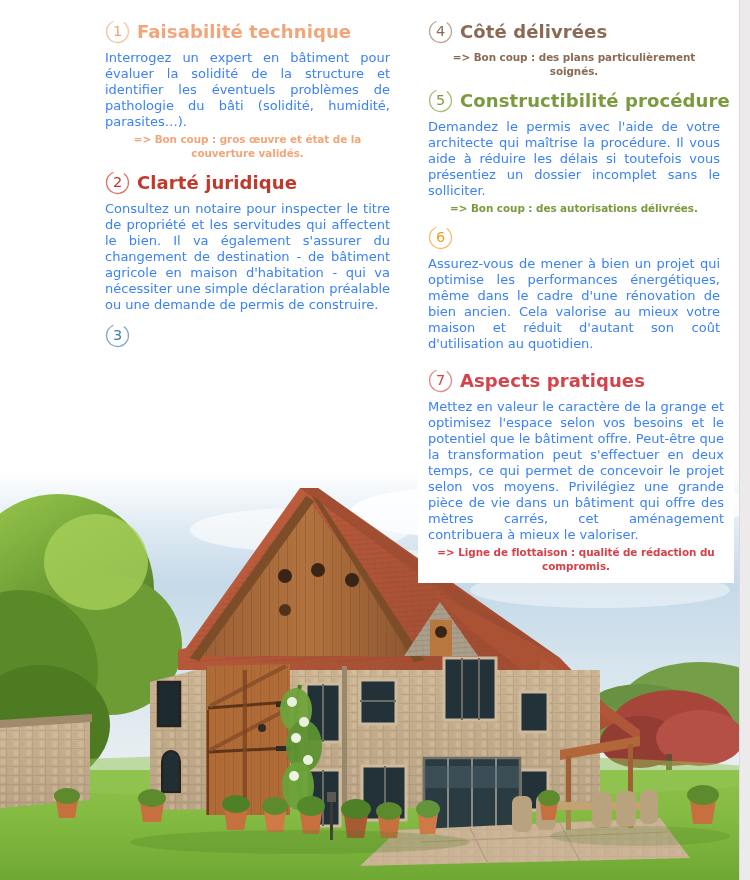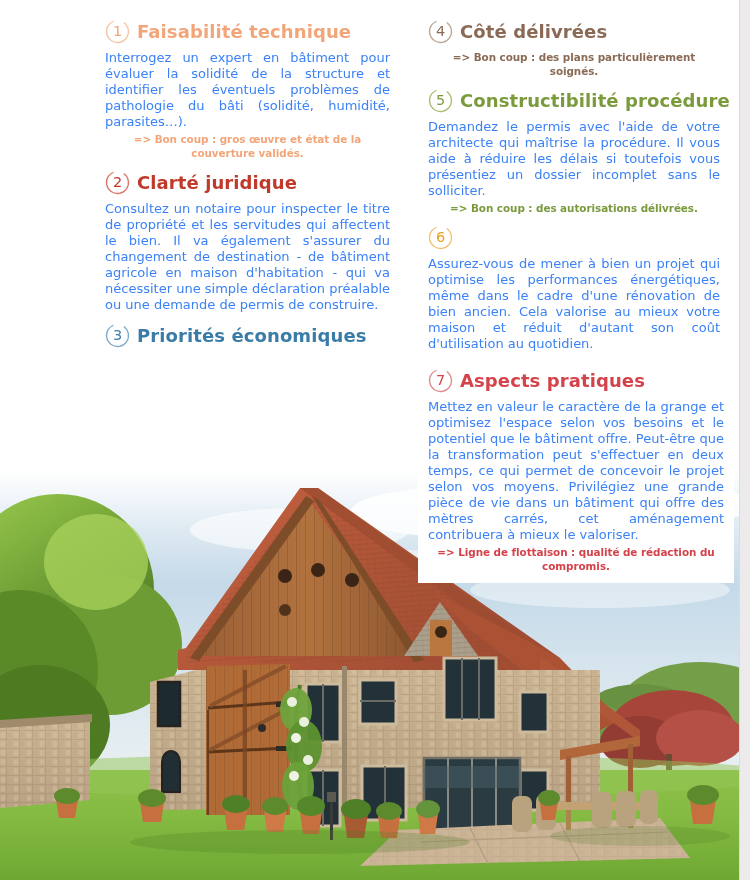--- a/index.html
+++ b/index.html
@@ -431,21 +431,20 @@
       <div class="item c3">
         <div class="head">
           <span class="num">
             <span class="ring">
               <svg viewBox="0 0 25 25" width="25" height="25">
                   <circle cx="12.5" cy="12.5" r="11" fill="none" stroke-width="1.3" stroke-dasharray="58 12" transform="rotate(-55 12.5 12.5)"></circle>
                 </svg>
             </span>
             <span class="digit">3</span>
           </span>
-          <span class="title">Priorités économiques</span>
         </div>
       </div>
 
     </div>
 
     <div class="col col-right">
 
       <div class="item c4" style="margin-top:18px;">
         <div class="head">
           <span class="num">

